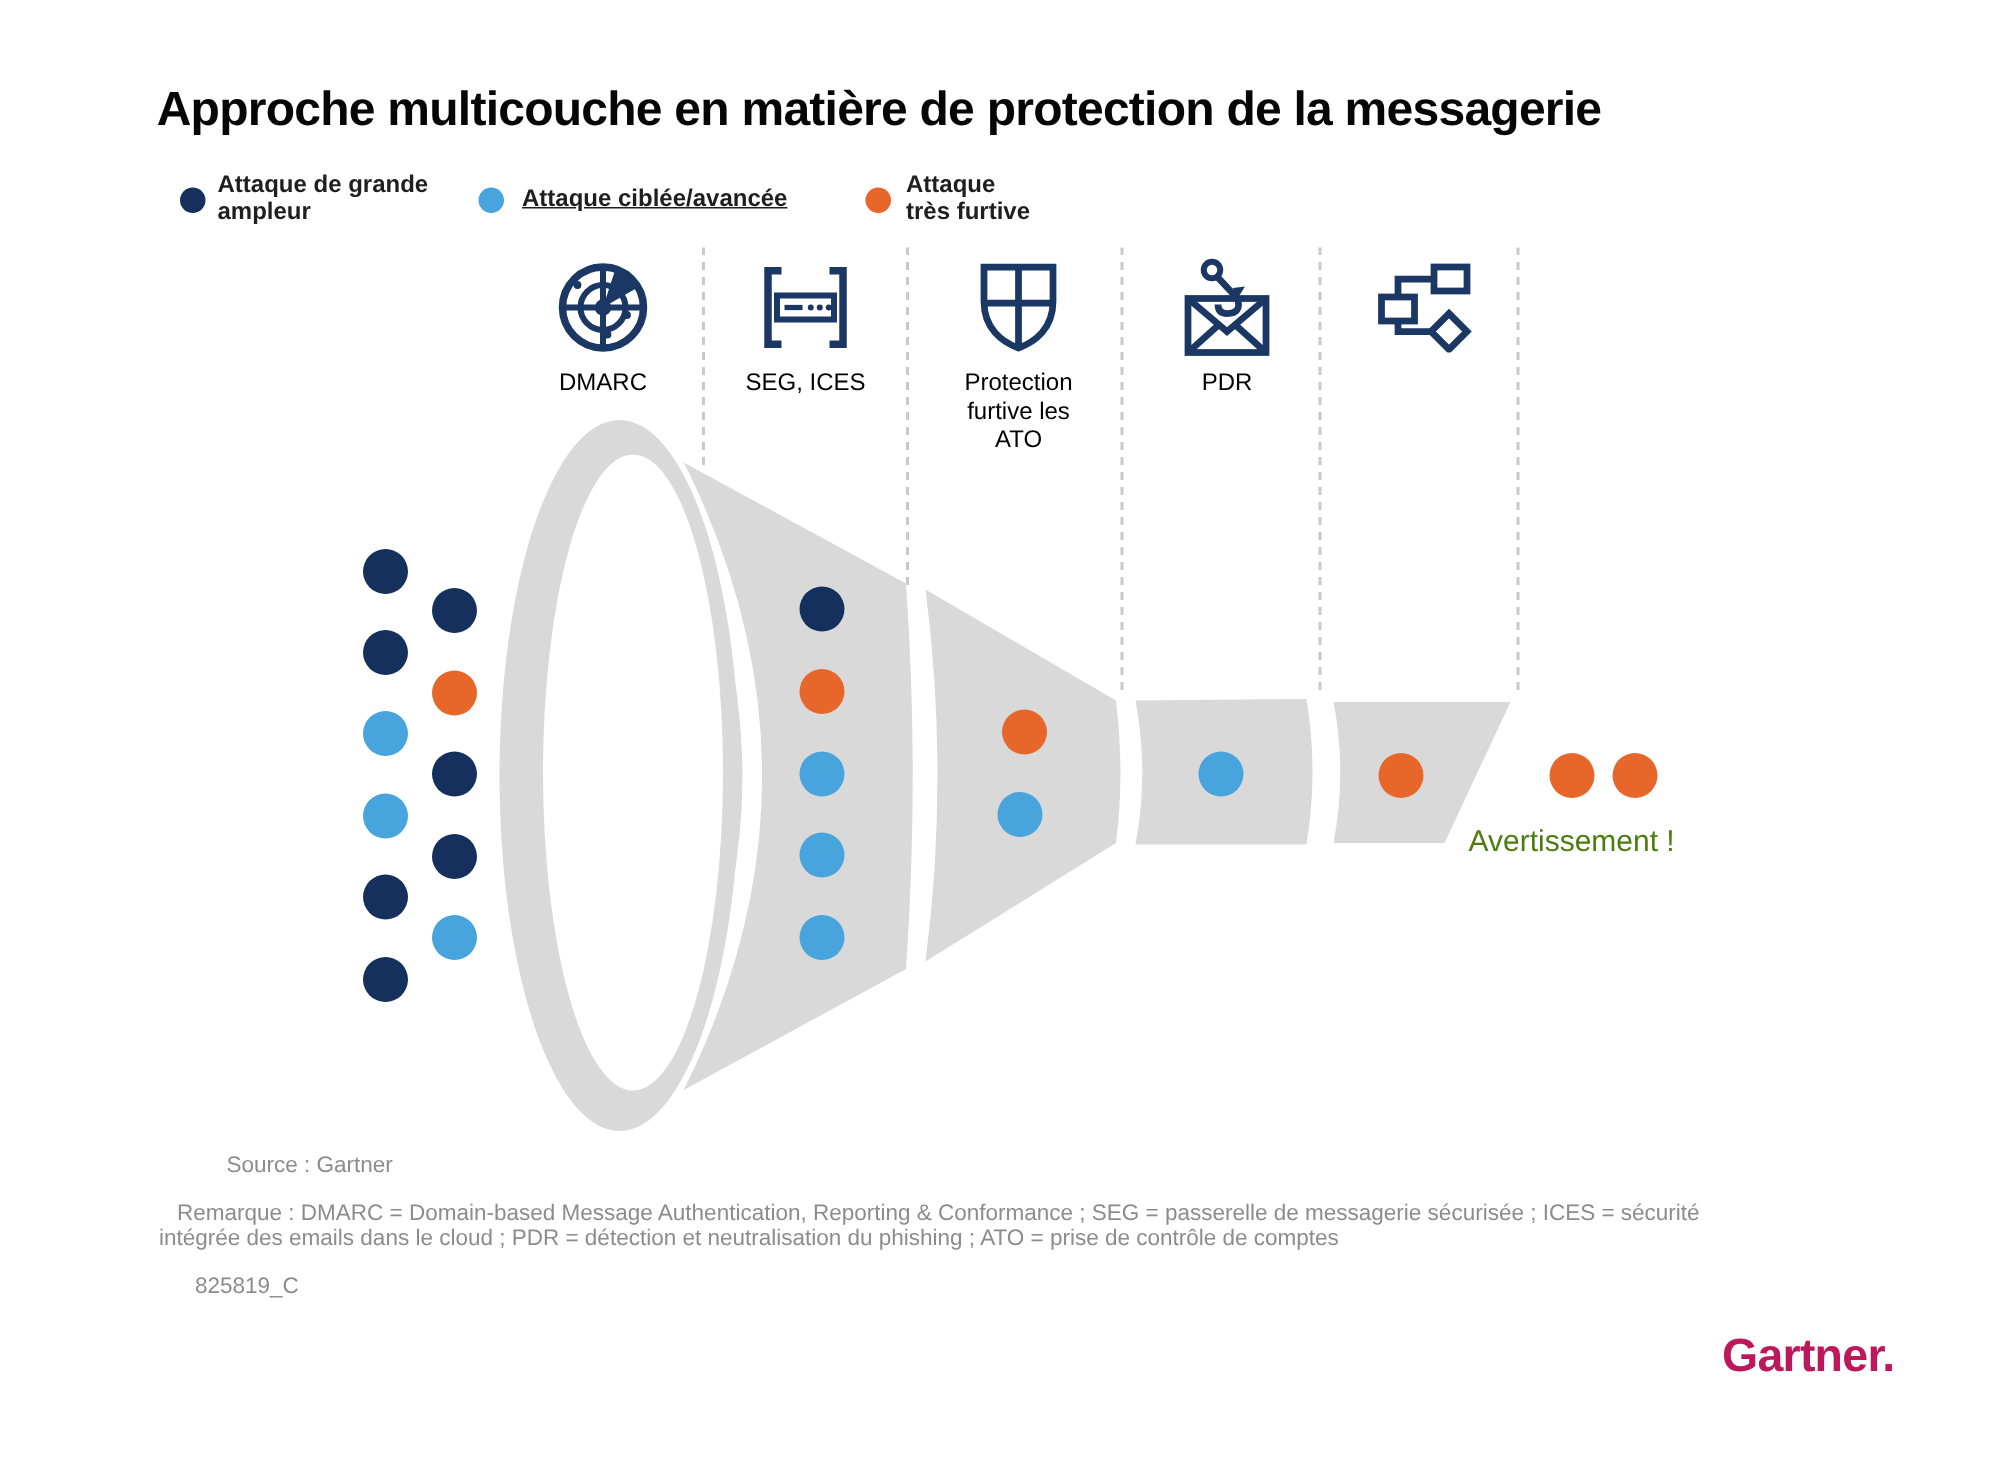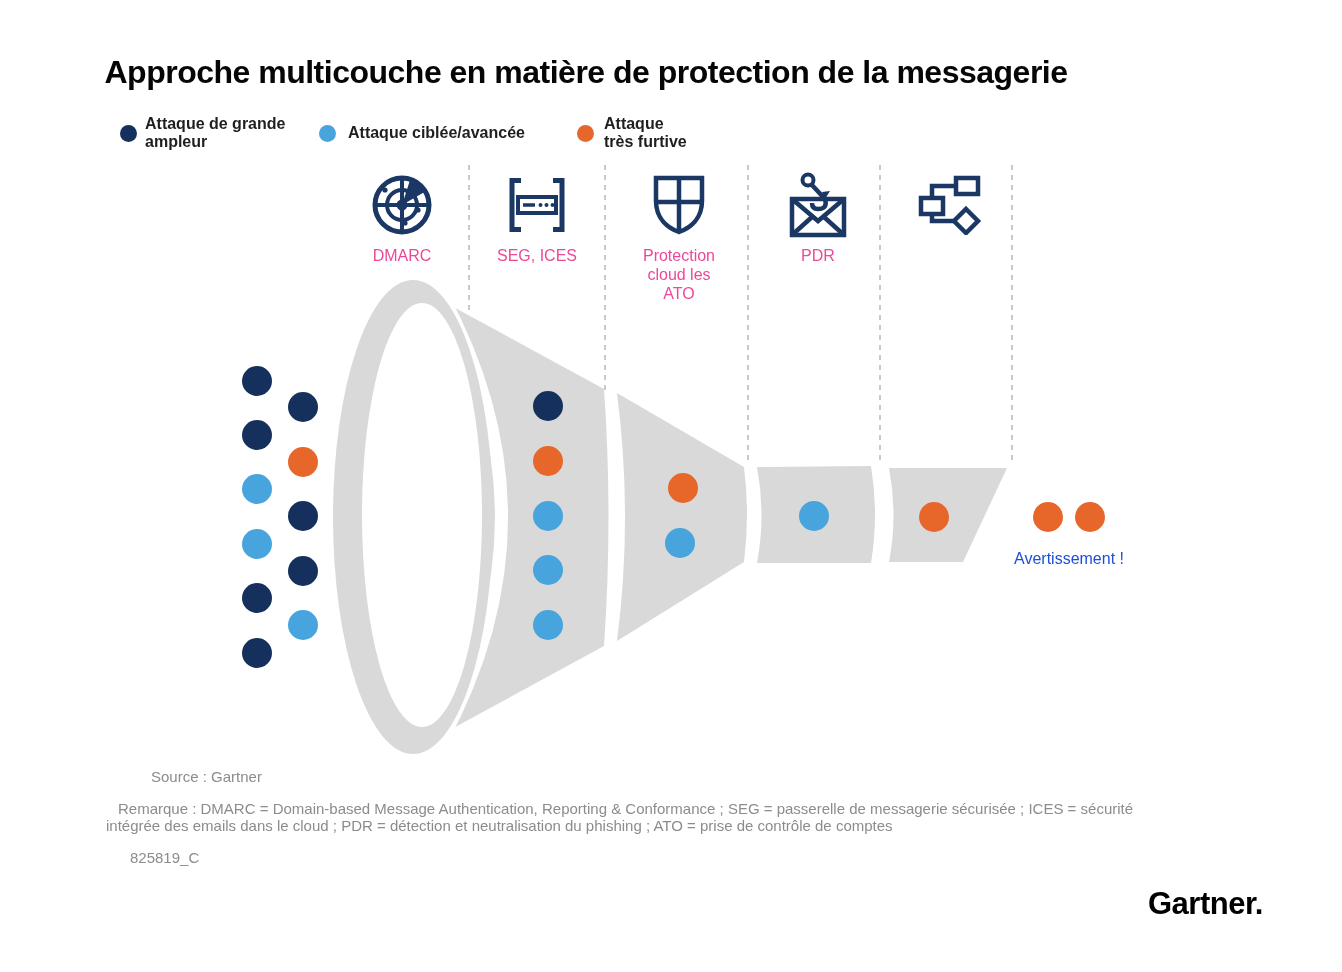--- a/index.html
+++ b/index.html
@@ -9,46 +9,46 @@
   }
   .abs{position:absolute;}
   #title{
     top:54px;left:0;width:1172px;text-align:center;
     font-size:32px;font-weight:bold;color:#060606;letter-spacing:-0.5px;
   }
   .legend-dot{width:17px;height:17px;border-radius:50%;}
   .legend-label{font-size:16px;font-weight:bold;color:#1f1f1f;line-height:18px;white-space:pre-line;}
   .stage{top:168px;width:140px;text-align:center;}
   .stage .iconbox{height:74px;display:flex;align-items:center;justify-content:center;}
-  .stage-label{font-size:16px;line-height:19px;color:#ec4899;white-space:pre-line;margin-top:4px;}
+  .stage-label{font-size:16px;line-height:19px;color:#000000;white-space:pre-line;margin-top:4px;}
   .vdash{width:2px;background:repeating-linear-gradient(to bottom,#c9c9c9 0 5px,transparent 5px 10px);}
   .dot{position:absolute;width:30px;height:30px;border-radius:50%;}
-  #warning{font-size:16px;color:#1d4ed8;width:180px;text-align:center;}
+  #warning{font-size:20px;color:#4d7c0f;width:180px;}
   .footnote{font-size:15px;color:#8c8c8c;line-height:17px;}
-  #gartner-logo{font-size:31px;font-weight:bold;color:#000000;letter-spacing:-0.5px;}
+  #gartner-logo{font-size:31px;font-weight:bold;color:#be185d;letter-spacing:-0.5px;}
   svg{display:block;}
   .icon{stroke:#1b3764;fill:none;stroke-linecap:butt;}
 </style>
 </head>
 <body>
 
 <div id="canvas">
 
   <div id="title" class="abs">Approche multicouche en matière de protection de la messagerie</div>
 
   <div class="abs" style="left:120px;top:125px;">
     <div class="legend-dot" style="background: rgb(21, 48, 92);"></div>
   </div>
   <div class="abs legend-label" style="left:145px;top:115px;">Attaque de grande
 ampleur</div>
 
   <div class="abs" style="left:319px;top:125px;">
     <div class="legend-dot" style="background: rgb(71, 164, 220);"></div>
   </div>
-  <div class="abs legend-label" style="left:348px;top:124px;">Attaque ciblée/avancée</div>
+  <div class="abs legend-label" style="left:348px;top:124px;text-decoration:underline;">Attaque ciblée/avancée</div>
 
   <div class="abs" style="left:577px;top:125px;">
     <div class="legend-dot" style="background: rgb(231, 103, 43);"></div>
   </div>
   <div class="abs legend-label" style="left:604px;top:115px;">Attaque
 très furtive</div>
 
   <div class="abs vdash" style="left:468px;top:165px;height:145px;"></div>
   <div class="abs vdash" style="left:604px;top:165px;height:225px;"></div>
   <div class="abs vdash" style="left:747px;top:165px;height:295px;"></div>
@@ -93,21 +93,21 @@
 
   <div class="abs stage" style="left:609px;">
     <div class="iconbox">
       <svg width="56" height="62" viewBox="0 0 56 62" class="icon">
         <path d="M5,4 H51 V27 C51,45 39,54 28,58 C17,54 5,45 5,27 Z" stroke-width="4.5"></path>
         <line x1="28" y1="4" x2="28" y2="58" stroke-width="4.5"></line>
         <line x1="5" y1="28" x2="51" y2="28" stroke-width="4.5"></line>
       </svg>
     </div>
     <div class="stage-label">Protection
-cloud les
+furtive les
 ATO</div>
   </div>
 
   <div class="abs stage" style="left:748px;">
     <div class="iconbox">
       <svg width="60" height="68" viewBox="0 0 60 68" class="icon">
         <circle cx="20" cy="9" r="5.5" stroke-width="4"></circle>
         <path d="M23,13 L37,28" stroke-width="4.5"></path>
         <path d="M37,28 Q40,38 30,38 Q24,38 24,32" stroke-width="4.5"></path>
         <path d="M37,28 L42,20 L34,21 Z" fill="#1b3764" stroke="none"></path>

